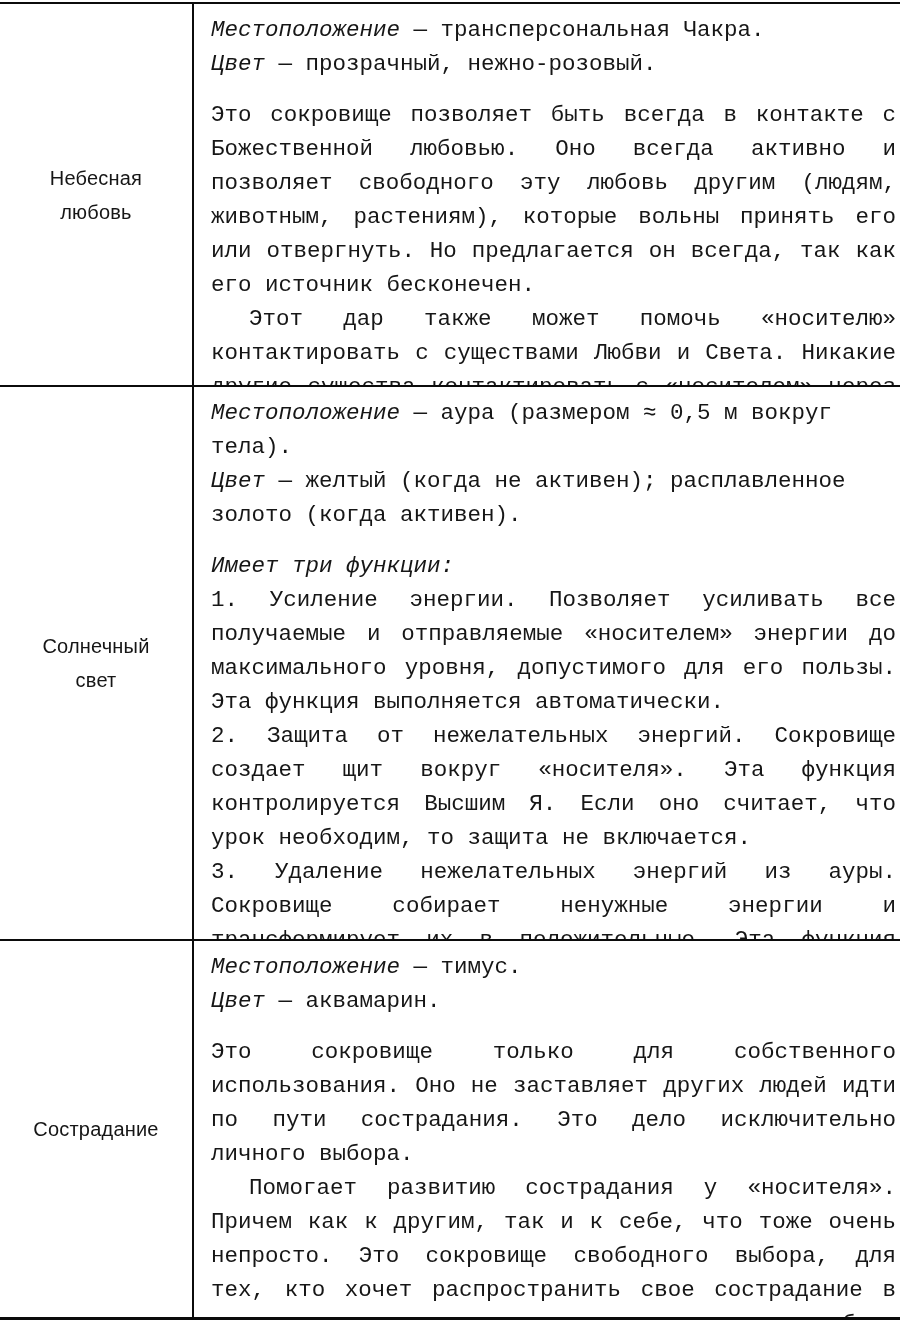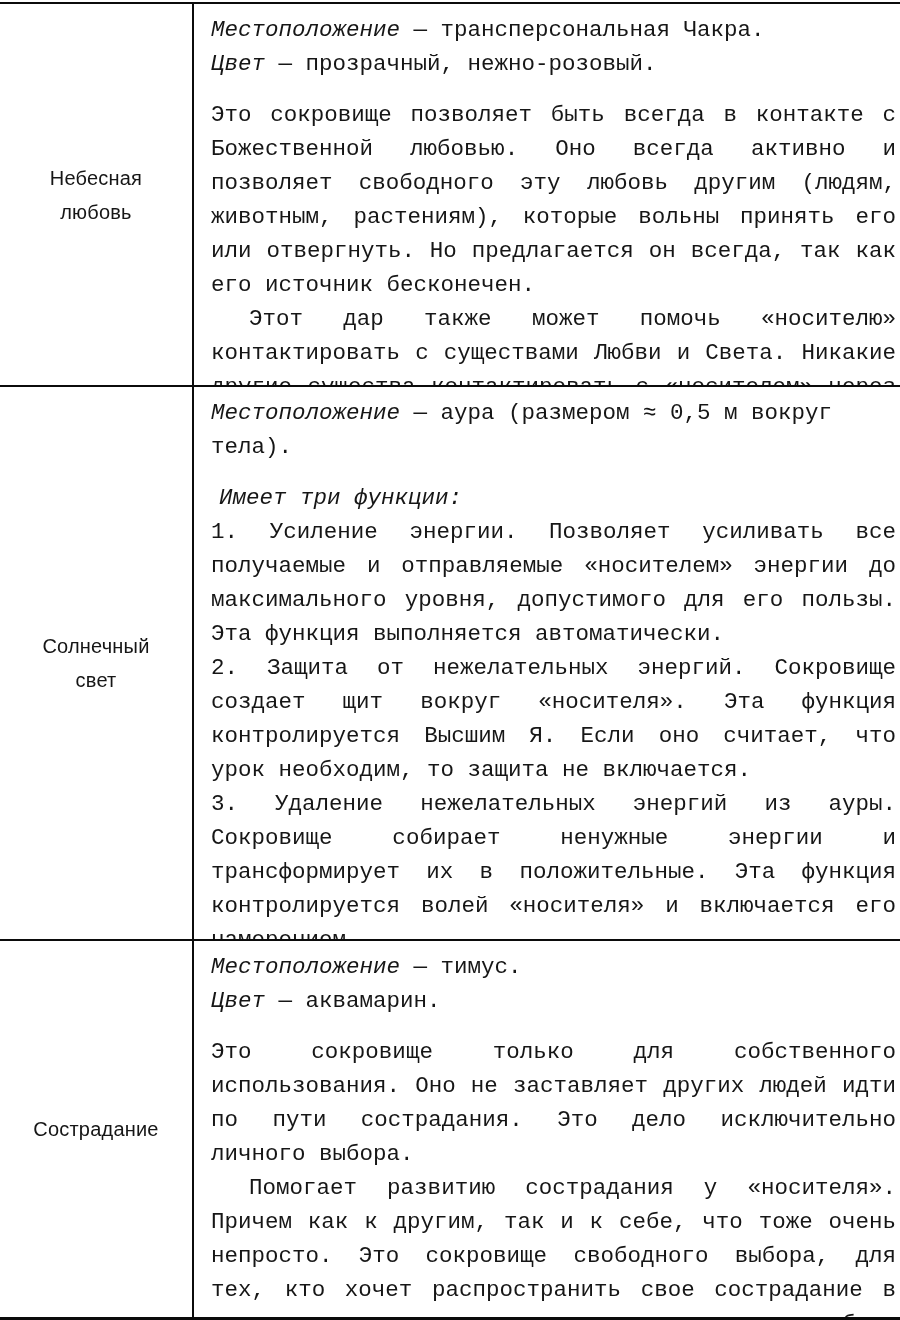--- a/index.html
+++ b/index.html
@@ -43,21 +43,21 @@
     overflow: hidden;
   }
   p { margin: 0; }
   .meta, .body, .subhead {
     font-size: 22.5px;
     line-height: 34px;
     font-family: Liberation Mono, monospace;
   }
   .meta-block { margin-bottom: 17px; }
   .body { text-align: justify; hyphens: manual; -webkit-hyphens: manual; }
-  .subhead { font-style: italic; margin-left: 8px; }
+  .subhead { font-style: italic; }
   .it { font-style: italic; }
   .indent { text-indent: 38px; }
 </style>
 </head>
 <body>
 
 <div class="page">
   <div class="table">
 
     <div class="row row-1">
@@ -76,20 +76,21 @@
     </div>
 
     <div class="row row-2">
       <div class="title-cell">
         <div class="title-text">Солнечный
 свет</div>
       </div>
       <div class="content-cell">
         <div class="meta-block">
           <p class="meta"><span class="it">Местоположение</span><span> — аура (размером ≈ 0,5 м вокруг тела).</span></p>
+          <p class="meta"><span class="it">Цвет</span><span> — желтый (когда не активен); расплавленное золото (когда активен).</span></p>
         </div>
         <p class="subhead">Имеет три функции:</p>
         <p class="body">1. Усиление энергии. Позволяет усиливать все получаемые и отправляемые «носителем» энергии до максимального уров­ня, допустимого для его пользы. Эта функция выполняется ав­томатически.</p>
         <p class="body">2. Защита от нежелательных энергий. Сокровище создает щит вокруг «носителя». Эта функция контролируется Высшим Я. Если оно считает, что урок необходим, то защита не включается.</p>
         <p class="body">3. Удаление нежелательных энергий из ауры. Сокровище соби­рает ненужные энергии и трансформирует их в положительные. Эта функция контролируется волей «носителя» и включается его намерением</p>
       </div>
     </div>
 
     <div class="row row-3">
       <div class="title-cell">

